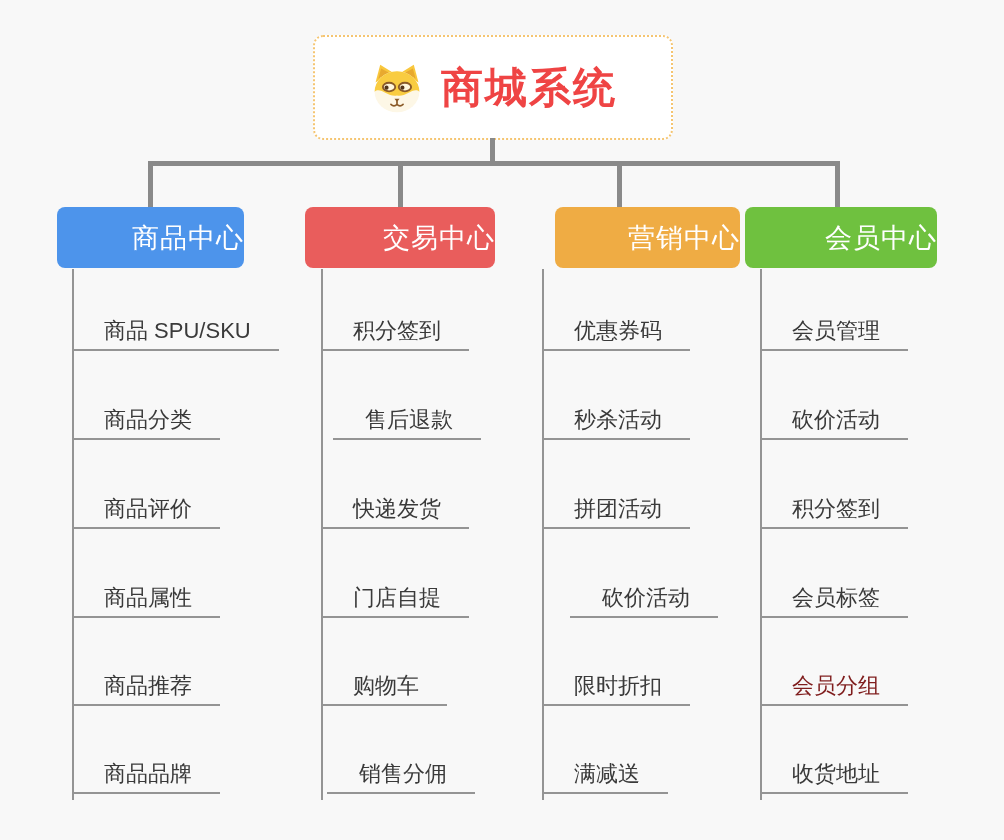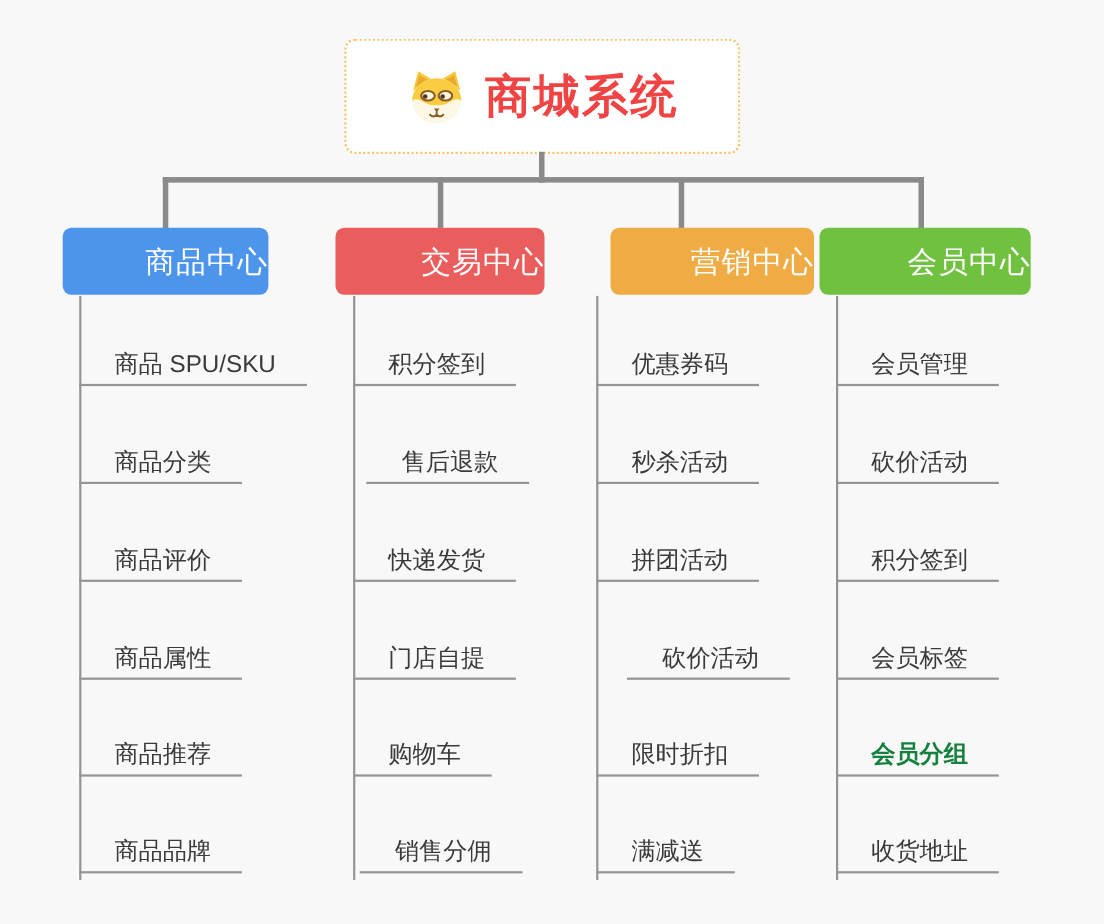--- a/index.html
+++ b/index.html
@@ -121,17 +121,17 @@
       <div class="leaf" style="left: 542px; top: 672px; color: rgb(58, 58, 58); border-bottom-color: rgb(148, 148, 148);"><span>限时折扣</span></div>
       <div class="leaf" style="left: 542px; top: 760px; color: rgb(58, 58, 58); border-bottom-color: rgb(148, 148, 148);"><span>满减送</span></div>
       <div class="branch-box" style="left: 745px; width: 192px; background: rgb(111, 193, 63);">
         <span>会员中心</span>
       </div>
       <div class="trunk" style="left: 760px; top: 269px; height: 531px; background: rgb(148, 148, 148);"></div>
       <div class="leaf" style="left: 760px; top: 317px; color: rgb(58, 58, 58); border-bottom-color: rgb(148, 148, 148);"><span>会员管理</span></div>
       <div class="leaf" style="left: 760px; top: 406px; color: rgb(58, 58, 58); border-bottom-color: rgb(148, 148, 148);"><span>砍价活动</span></div>
       <div class="leaf" style="left: 760px; top: 495px; color: rgb(58, 58, 58); border-bottom-color: rgb(148, 148, 148);"><span>积分签到</span></div>
       <div class="leaf" style="left: 760px; top: 584px; color: rgb(58, 58, 58); border-bottom-color: rgb(148, 148, 148);"><span>会员标签</span></div>
-      <div class="leaf" style="left: 760px; top: 672px; color: #15803d; border-bottom-color: rgb(148, 148, 148); font-weight: bold;"><span>会员分组</span></div>
+      <div class="leaf" style="left: 760px; top: 672px; color: #7f1d1d; border-bottom-color: rgb(148, 148, 148);"><span>会员分组</span></div>
       <div class="leaf" style="left: 760px; top: 760px; color: rgb(58, 58, 58); border-bottom-color: rgb(148, 148, 148);"><span>收货地址</span></div>
     </div>
 
 </div>
 
 </body></html>

